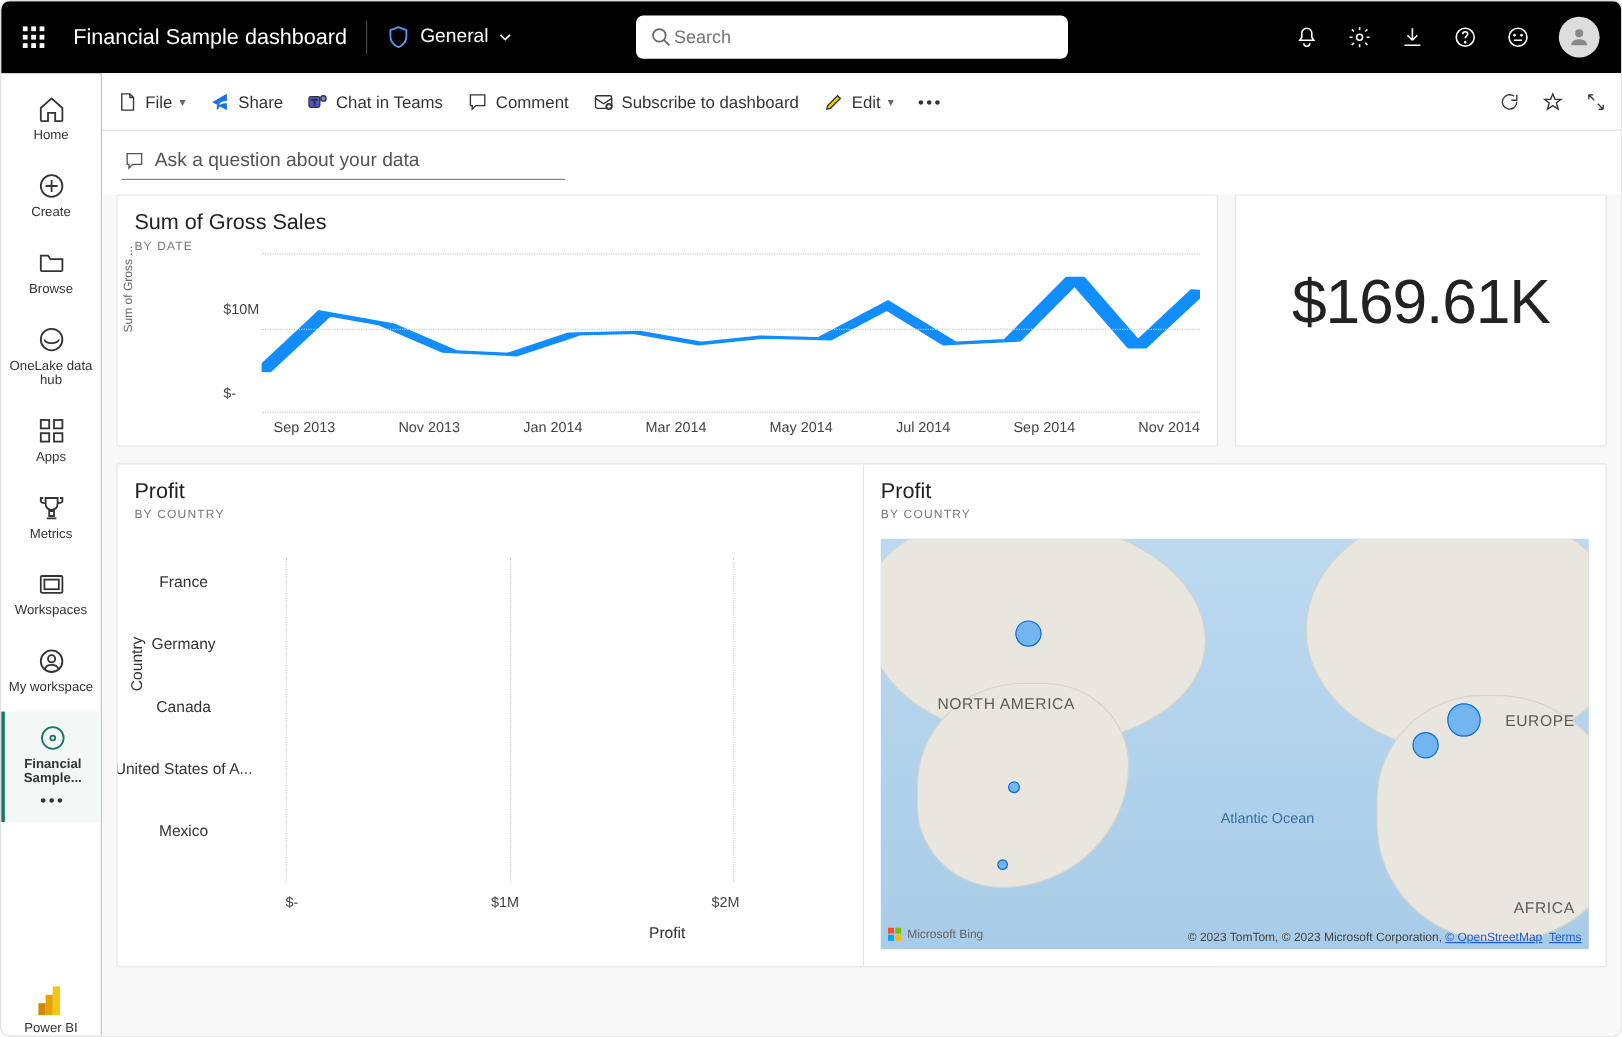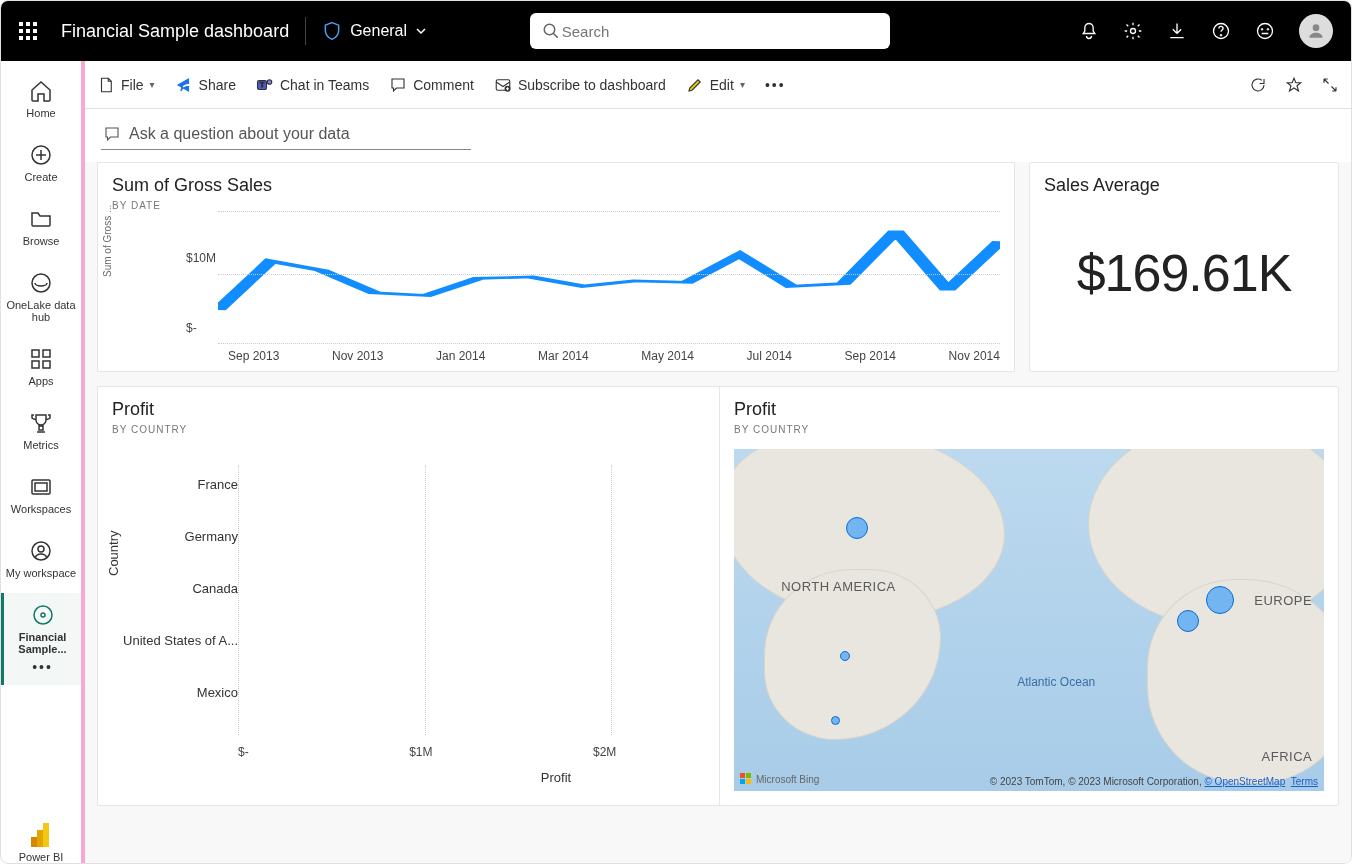--- a/index.html
+++ b/index.html
@@ -14,21 +14,21 @@
   .tb-sep{ width:1px; height:28px; background:#444;}
   .tb-general{ display:flex; align-items:center; gap:8px; font-size:16px;}
   .searchbox{ flex:0 0 360px; background:#fff; border-radius:6px; height:36px; display:flex; align-items:center; padding:0 12px; color:#666; margin-left:auto; margin-right:auto; width:360px;}
   .searchbox input{ border:none; outline:none; font-size:15px; flex:1; background:transparent;}
   .tb-icons{ display:flex; gap:24px; align-items:center; margin-left:auto;}
   .tb-ico{ width:20px; height:20px; fill:#fff; stroke:#fff;}
   .avatar{ width:34px; height:34px; border-radius:50%; background:#ddd; display:flex; align-items:center; justify-content:center;}
 
   
   .shell{ display:flex; height:calc(100% - 60px);}
-  .rail{ width:84px; border-right:4px solid #f9a8d4; display:flex; flex-direction:column; align-items:center; padding-top:8px; gap:4px; font-size:11px; color:#333;}
+  .rail{ width:84px; border-right:1px solid #f9a8d4; display:flex; flex-direction:column; align-items:center; padding-top:8px; gap:4px; font-size:11px; color:#333;}
   .rail-item{ display:flex; flex-direction:column; align-items:center; gap:4px; padding:10px 4px; width:100%; text-align:center; cursor:pointer;}
   .rail-item.active{ border-left:3px solid #117865; background:#f3f8f7;}
   .rail-ico{ width:24px; height:24px; stroke:#333; fill:none; stroke-width:1.5;}
   .rail-item.active .rail-ico{ stroke:#117865; fill:#117865;}
   .rail .pbi-logo{ margin-top:auto; text-align:center; font-size:11px;}
   .dots3{ letter-spacing:2px; font-size:14px;}
 
   
   .content{ flex:1; display:flex; flex-direction:column; background:#fff;}
   .toolbar2{ height:48px; border-bottom:1px solid #e1e1e1; display:flex; align-items:center; padding:0 12px; gap:20px; font-size:14px; color:#333;}
@@ -53,21 +53,21 @@
   .ytick{ position:absolute; left:88px; font-size:12px; color:#444; transform:translateY(-50%);}
   .xticks{ position:absolute; left:130px; right:14px; bottom:8px; display:flex; justify-content:space-between; font-size:12px; color:#444;}
   .gridline{ position:absolute; left:0; right:0; border-top:1px dotted #ccc;}
 
   
   .bignum{ font-size:52px; font-weight:300; text-align:center; margin-top:47px; letter-spacing:-1px; color:#222;}
 
   
   .barwrap{ position:absolute; left:140px; right:30px; top:80px; bottom:70px;}
   .barrow{ position:absolute; left:0; height:34px; display:flex; align-items:center;}
-  .barlbl{ position:absolute; right:100%; white-space:nowrap; font-size:13px; color:#333; text-align:right; width:150px;}
+  .barlbl{ position:absolute; right:100%; margin-right:10px; white-space:nowrap; font-size:13px; color:#333; text-align:center; width:150px;}
   .bar{ height:100%; background:#118DFF;}
   .bx-ticks{ position:absolute; left:140px; right:30px; bottom:46px; display:flex; justify-content:space-between; font-size:12px; color:#444;}
   .bx-label{ position:absolute; left:0; right:0; bottom:20px; text-align:center; font-size:13px; color:#333;}
   .by-label{ position:absolute; left:8px; top:50%; transform:rotate(-90deg) translateX(20px); transform-origin:left top; font-size:13px; color:#333;}
   .bx-grid{ position:absolute; top:78px; bottom:70px; width:0; border-left:1px dotted #ccc;}
 
   
   .map{ position:absolute; left:14px; right:14px; top:62px; bottom:14px; background:linear-gradient(#bcd9ef,#a8cce8); overflow:hidden;}
   .land{ position:absolute; background:#e8e6df; border:1px solid #d6d4cc;}
   .bubble{ position:absolute; border-radius:50%; background:rgba(17,141,255,0.55); border:1.5px solid #0a6dd1;}
@@ -312,21 +312,20 @@
           <span>Jan 2014</span>
           <span>Mar 2014</span>
           <span>May 2014</span>
           <span>Jul 2014</span>
           <span>Sep 2014</span>
           <span>Nov 2014</span>
         </div>
       </div>
 
       <div class="card">
-        <h3>Sales Average</h3>
         <div class="bignum">$169.61K</div>
       </div>
 
       <div class="card" style="grid-column:1;">
         <h3>Profit</h3>
         <div class="sub">BY COUNTRY</div>
         <div class="by-label">Country</div>
         <div id="bargrids"></div>
         <div class="barwrap" id="barwrap">
             <div class="barrow" style="top: 0px;">

